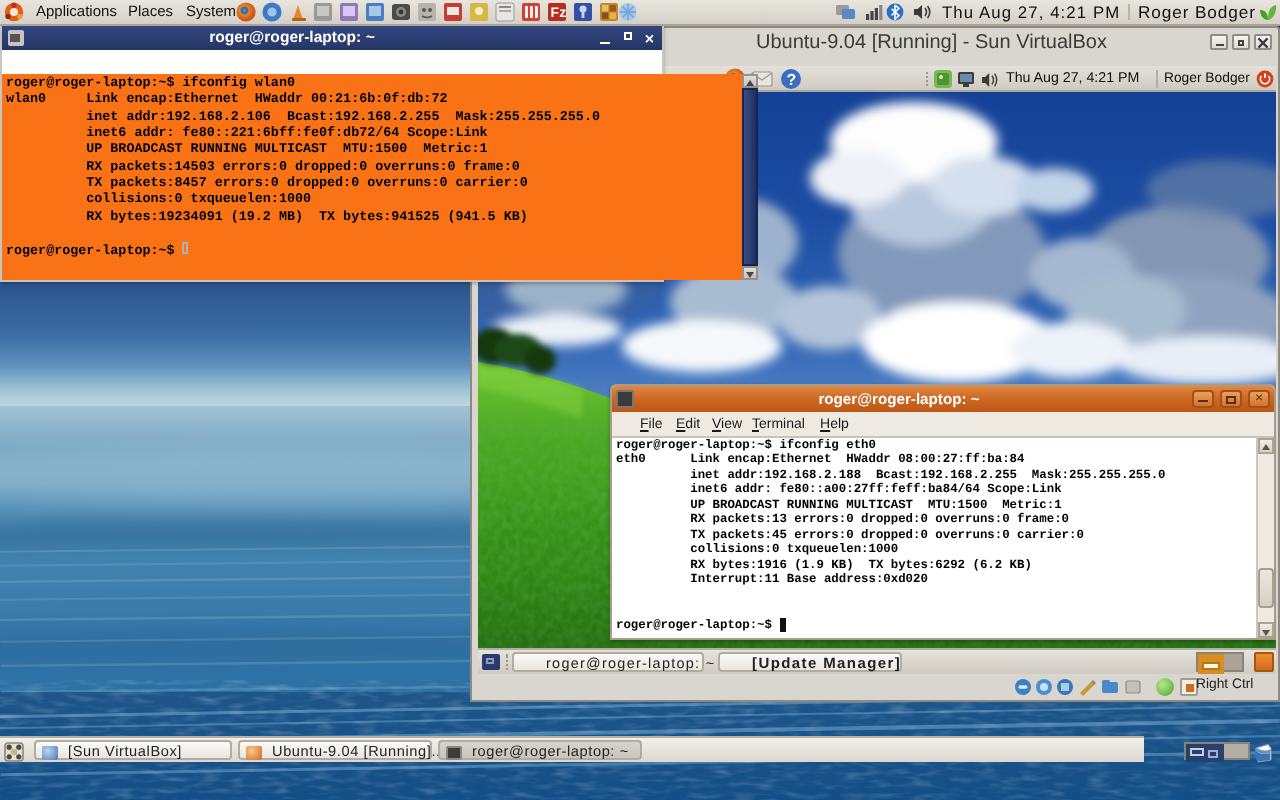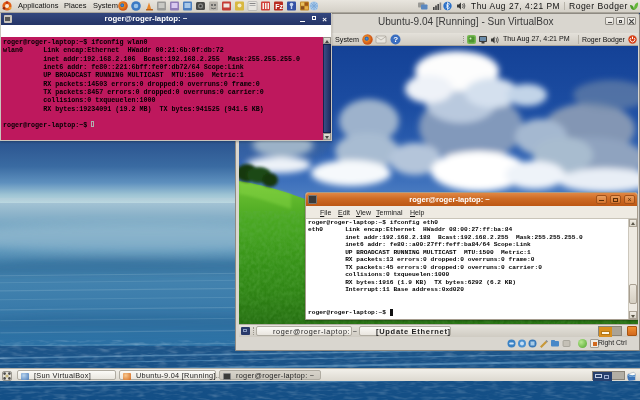--- a/index.html
+++ b/index.html
@@ -3,38 +3,38 @@
 <style>
 *{margin:0;padding:0;box-sizing:border-box}
 html,body{width:640px;height:400px;overflow:hidden}
 body{font-family:"Liberation Sans",sans-serif}
 #screen{position:absolute;left:0;top:0;width:640px;height:400px;overflow:hidden;background:#2c7cae}
 .abs{position:absolute}
 
 #tpanel{left:0;top:0;width:640px;height:13px;background:linear-gradient(#e8e5de,#d4d0c7);border-bottom:1px solid #a9a59b;z-index:40}
 #tpanel .mi{position:absolute;top:1px;font-size:7.5px;line-height:10px;color:#111}
 
-#bpanel{left:0;top:368px;width:640px;height:13px;background:linear-gradient(#f2f0ea,#dcd8cf);border-top:1px solid #b5b1a7;z-index:40}
+#bpanel{left:0;top:368px;width:572px;height:13px;background:linear-gradient(#f2f0ea,#dcd8cf);border-top:1px solid #b5b1a7;z-index:40}
 .tbtn{position:absolute;top:1px;height:10px;background:linear-gradient(#fbfaf7,#e9e6df);border:1px solid #b0aca2;border-radius:2px;font-size:7.3px;line-height:8px;color:#222;padding:1px 3px 0 16px;letter-spacing:.3px;white-space:nowrap}
 .tbtn .wi{position:absolute;left:3px;top:1.5px;width:8px;height:7px;border-radius:1px}
 
 #vbox{left:235px;top:13px;width:405px;height:338px;background:#d9d6cf;border:1px solid #8e8a82;border-radius:2px 2px 0 0;z-index:10}
 #vbtitle{position:absolute;left:0;top:0;width:100%;height:12px;font-size:10px;font-weight:normal;color:#3a3a3a}
 .vbbtn{position:absolute;top:2.5px;width:9px;height:8.5px;background:linear-gradient(#f6f4f0,#dedbd4);border:1px solid #8f8c85;border-radius:1px}
 
 #vm{position:absolute;left:3px;top:19px;width:399px;height:304px;overflow:hidden;background:#4a7ec0}
 #vmpanel{position:absolute;left:0;top:0;width:399px;height:13px;background:linear-gradient(#e4e1da,#cfcbc2);border-bottom:1px solid #a9a59b;z-index:5}
 #vmpanel .mi{position:absolute;top:2px;font-size:7.2px;line-height:9px;color:#111}
 #vmtask{position:absolute;left:0;top:291px;width:399px;height:13px;background:linear-gradient(#e6e3dc,#cfcbc2);border-top:1px solid #b3afa5;z-index:5}
 #vstatus{position:absolute;left:0;bottom:0;width:403px;height:13px;background:#d9d6cf;z-index:4}
 #oterm{left:0;top:12px;width:332px;height:129px;z-index:20;border:1px solid #c9c5bd;background:#fff;box-shadow:0 1px 2px rgba(0,0,0,.25)}
 #otitle{position:absolute;left:0;top:0;width:330px;height:12px;background:linear-gradient(180deg,#33477e,#253567);color:#fff;font-weight:bold;font-size:7.8px;text-align:center;line-height:12px}
 #omenu{position:absolute;left:0;top:12px;width:330px;height:12px;background:#d6d2c9;border-bottom:1px solid #b9b5ab;font-size:7.2px;color:#1a1a1a}
 #omenu>span{position:absolute;top:2px}
-#obody{position:absolute;left:0;top:24px;width:330px;height:103px;background:#be185d}
+#obody{position:absolute;left:0;top:24px;width:378px;height:103px;background:#f97316}
 #opre{position:absolute;left:2px;top:1px;font-family:"Liberation Mono",monospace;font-size:6.7px;line-height:8.35px;color:#000;font-weight:bold;letter-spacing:0}
 #osb{position:absolute;right:0;top:0;width:8px;height:103px;background:#cdc9c0}
 #osbthumb{position:absolute;left:0;top:7px;width:8px;height:89px;background:linear-gradient(90deg,#3a4d85,#1f2f63);border:1px solid #16244e}
 .sbbtn{position:absolute;left:0;width:8px;height:7px;background:linear-gradient(#e3e0d9,#c6c2b8);border:1px solid #96928a}
 
 #iterm{position:absolute;left:66px;top:159px;width:333px;height:128px;z-index:6;background:#fff;border:1px solid #a59c8e;border-radius:3px 3px 0 0;box-shadow:0 1px 2px rgba(0,0,0,.3)}
 #ititle{position:absolute;left:0;top:0;width:331px;height:13px;background:linear-gradient(180deg,#e18844,#cd6a24 45%,#bc5714);border-radius:2px 2px 0 0;color:#fff;font-weight:bold;font-size:7.6px;text-align:center;line-height:13px}
 #imenu{position:absolute;left:0;top:13px;width:331px;height:13px;background:#eeeae2;border-bottom:1px solid #c9c4b9;font-size:7px;color:#1a1a1a}
 #imenu>span{position:absolute;top:3px}
 #ibody{position:absolute;left:0;top:26px;width:331px;height:100px;background:#fff}
@@ -243,21 +243,21 @@
         <div style="position:absolute;left:339px;top:2px;width:1px;height:9px;background:#b4b0a6"></div>
         <div style="position:absolute;left:224px;top:3px;width:1px;height:7px;border-left:1px dotted #9a968c"></div>
       </div>
 
       <div id="vmtask">
         <div style="position:absolute;left:2px;top:2px;width:9px;height:8px;background:#2a3a6a;border-radius:1px">
             <div style="position:absolute;left:1.5px;top:1.5px;width:4px;height:3px;border:1px solid #8a9ac0"></div>
           </div>
         <div style="position:absolute;left:14px;top:2px;height:8px;border-left:1px dotted #9a968c"></div>
         <div class="tbtn" style="left:17px;top:1px;width:96px;font-size:7.2px;letter-spacing:.65px">roger@roger-laptop: ~</div>
-        <div class="tbtn" style="left:120px;top:1px;width:92px;font-size:7.5px;font-weight:bold;letter-spacing:.7px">[Update Ethernet]</div>
+        <div class="tbtn" style="left:120px;top:1px;width:92px;font-size:7.5px;font-weight:bold;letter-spacing:.7px">[Update Manager]</div>
         <div style="position:absolute;left:359px;top:1px;width:24px;height:10px;border:1px solid #8a8478;background:#aaa396">
           <div style="position:absolute;left:0;top:0;width:13px;height:10px;background:#d88e1e"></div>
           <div style="position:absolute;left:2px;top:4px;width:9px;height:4px;background:#fdf6e3;border:1px solid #b57714"></div>
         </div>
         <div style="position:absolute;right:1px;top:1px;width:10px;height:10px;background:linear-gradient(#f09030,#d2691e);border-radius:1px;border:1px solid #a85510"></div>
       </div>
 
       <div id="iterm">
         <div id="ititle"><span style="position:relative;left:-22px">roger@roger-laptop: ~</span>
           <div style="position:absolute;left:2px;top:2px;width:9px;height:9px;background:#3a3a3a;border:1px solid #777;border-radius:1px"></div>

